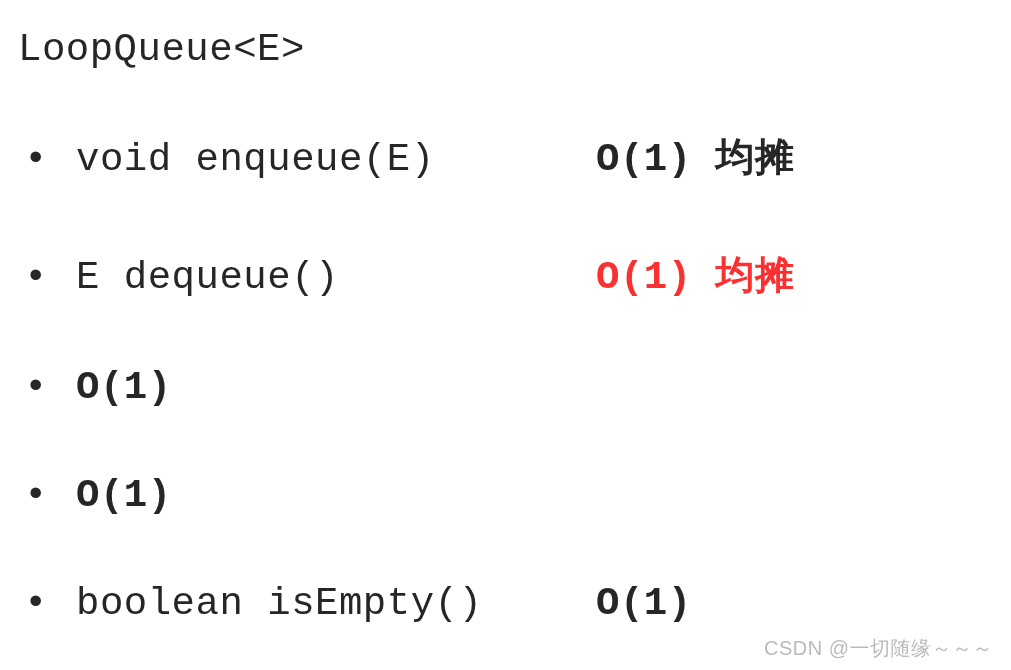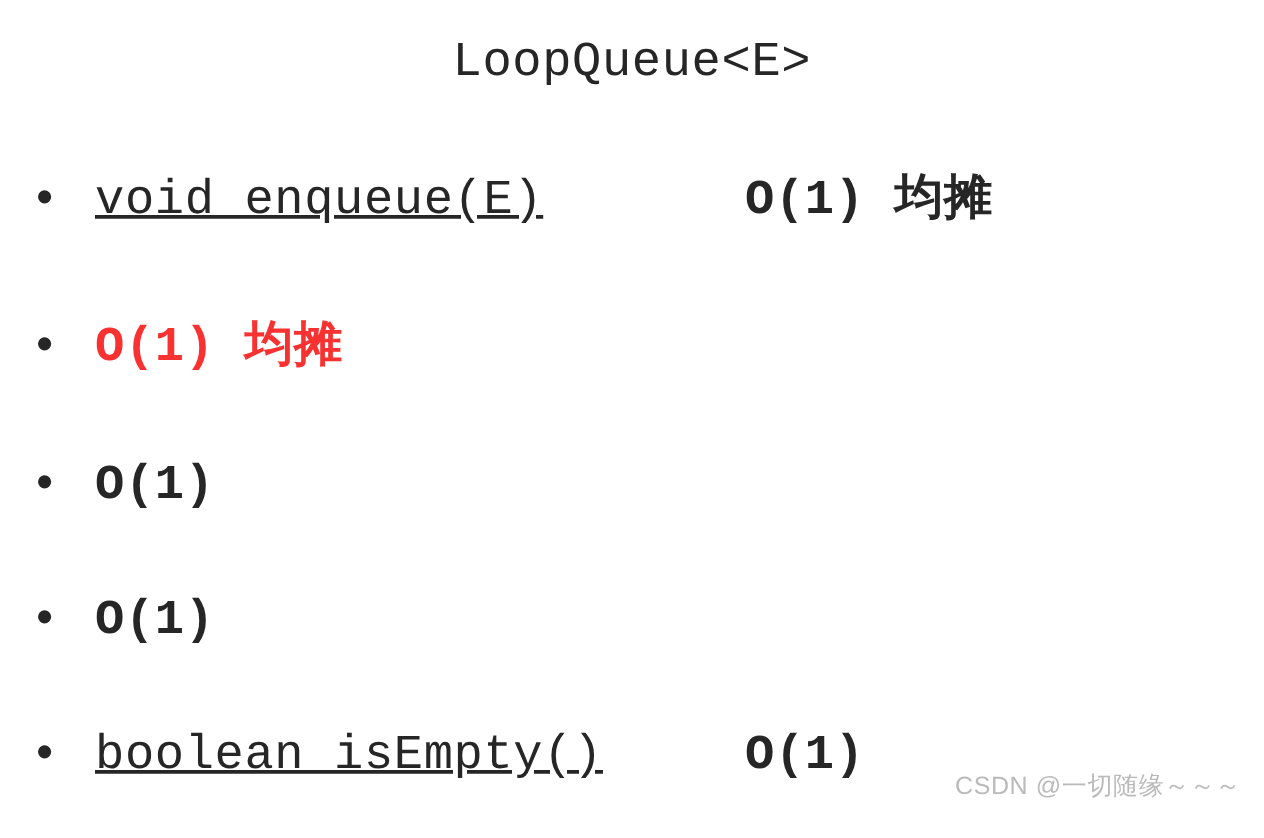--- a/index.html
+++ b/index.html
@@ -15,21 +15,20 @@
       font-size: 39px;
       color: #262626;
       position: relative;
       padding: 28px 18px 0 18px;
     }
     .title {
       font-size: 39px;
       font-weight: 400;
       letter-spacing: 0.5px;
       margin-bottom: 58px;
-      text-align: center;
     }
     .rows {
       display: flex;
       flex-direction: column;
       gap: 64px;
     }
     .row {
       display: flex;
       align-items: baseline;
     }
@@ -37,53 +36,53 @@
       width: 58px;
       display: inline-block;
       text-align: left;
       padding-left: 6px;
       font-size: 39px;
     }
     .method {
       width: 520px;
       font-size: 39px;
       letter-spacing: 0.5px;
-      text-decoration: underline;
     }
     .complexity {
       font-size: 39px;
       letter-spacing: 0.5px;
       font-weight: bold;
     }
     .highlight {
       color: #f93131;
     }
     .watermark {
       position: absolute;
       right: 18px;
-      bottom: 28px;
+      bottom: 8px;
       font-family: Arial, "Microsoft YaHei", sans-serif;
       font-size: 20px;
       color: rgba(130,130,130,0.55);
       letter-spacing: 0.5px;
     }
   </style>
 </head>
 <body>
 
 <div class="title">LoopQueue&lt;E&gt;</div>
 
 <div class="rows">
   <div class="row">
     <span class="bullet">•</span>
     <span class="method">void enqueue(E)</span>
     <span class="complexity">O(1) 均摊</span>
   </div>
   <div class="row">
     <span class="bullet">•</span>
+    <span class="method">E dequeue()</span>
     <span class="complexity highlight">O(1) 均摊</span>
   </div>
   <div class="row">
     <span class="bullet">•</span>
     <span class="complexity">O(1)</span>
   </div>
   <div class="row">
     <span class="bullet">•</span>
     <span class="complexity">O(1)</span>
   </div>

